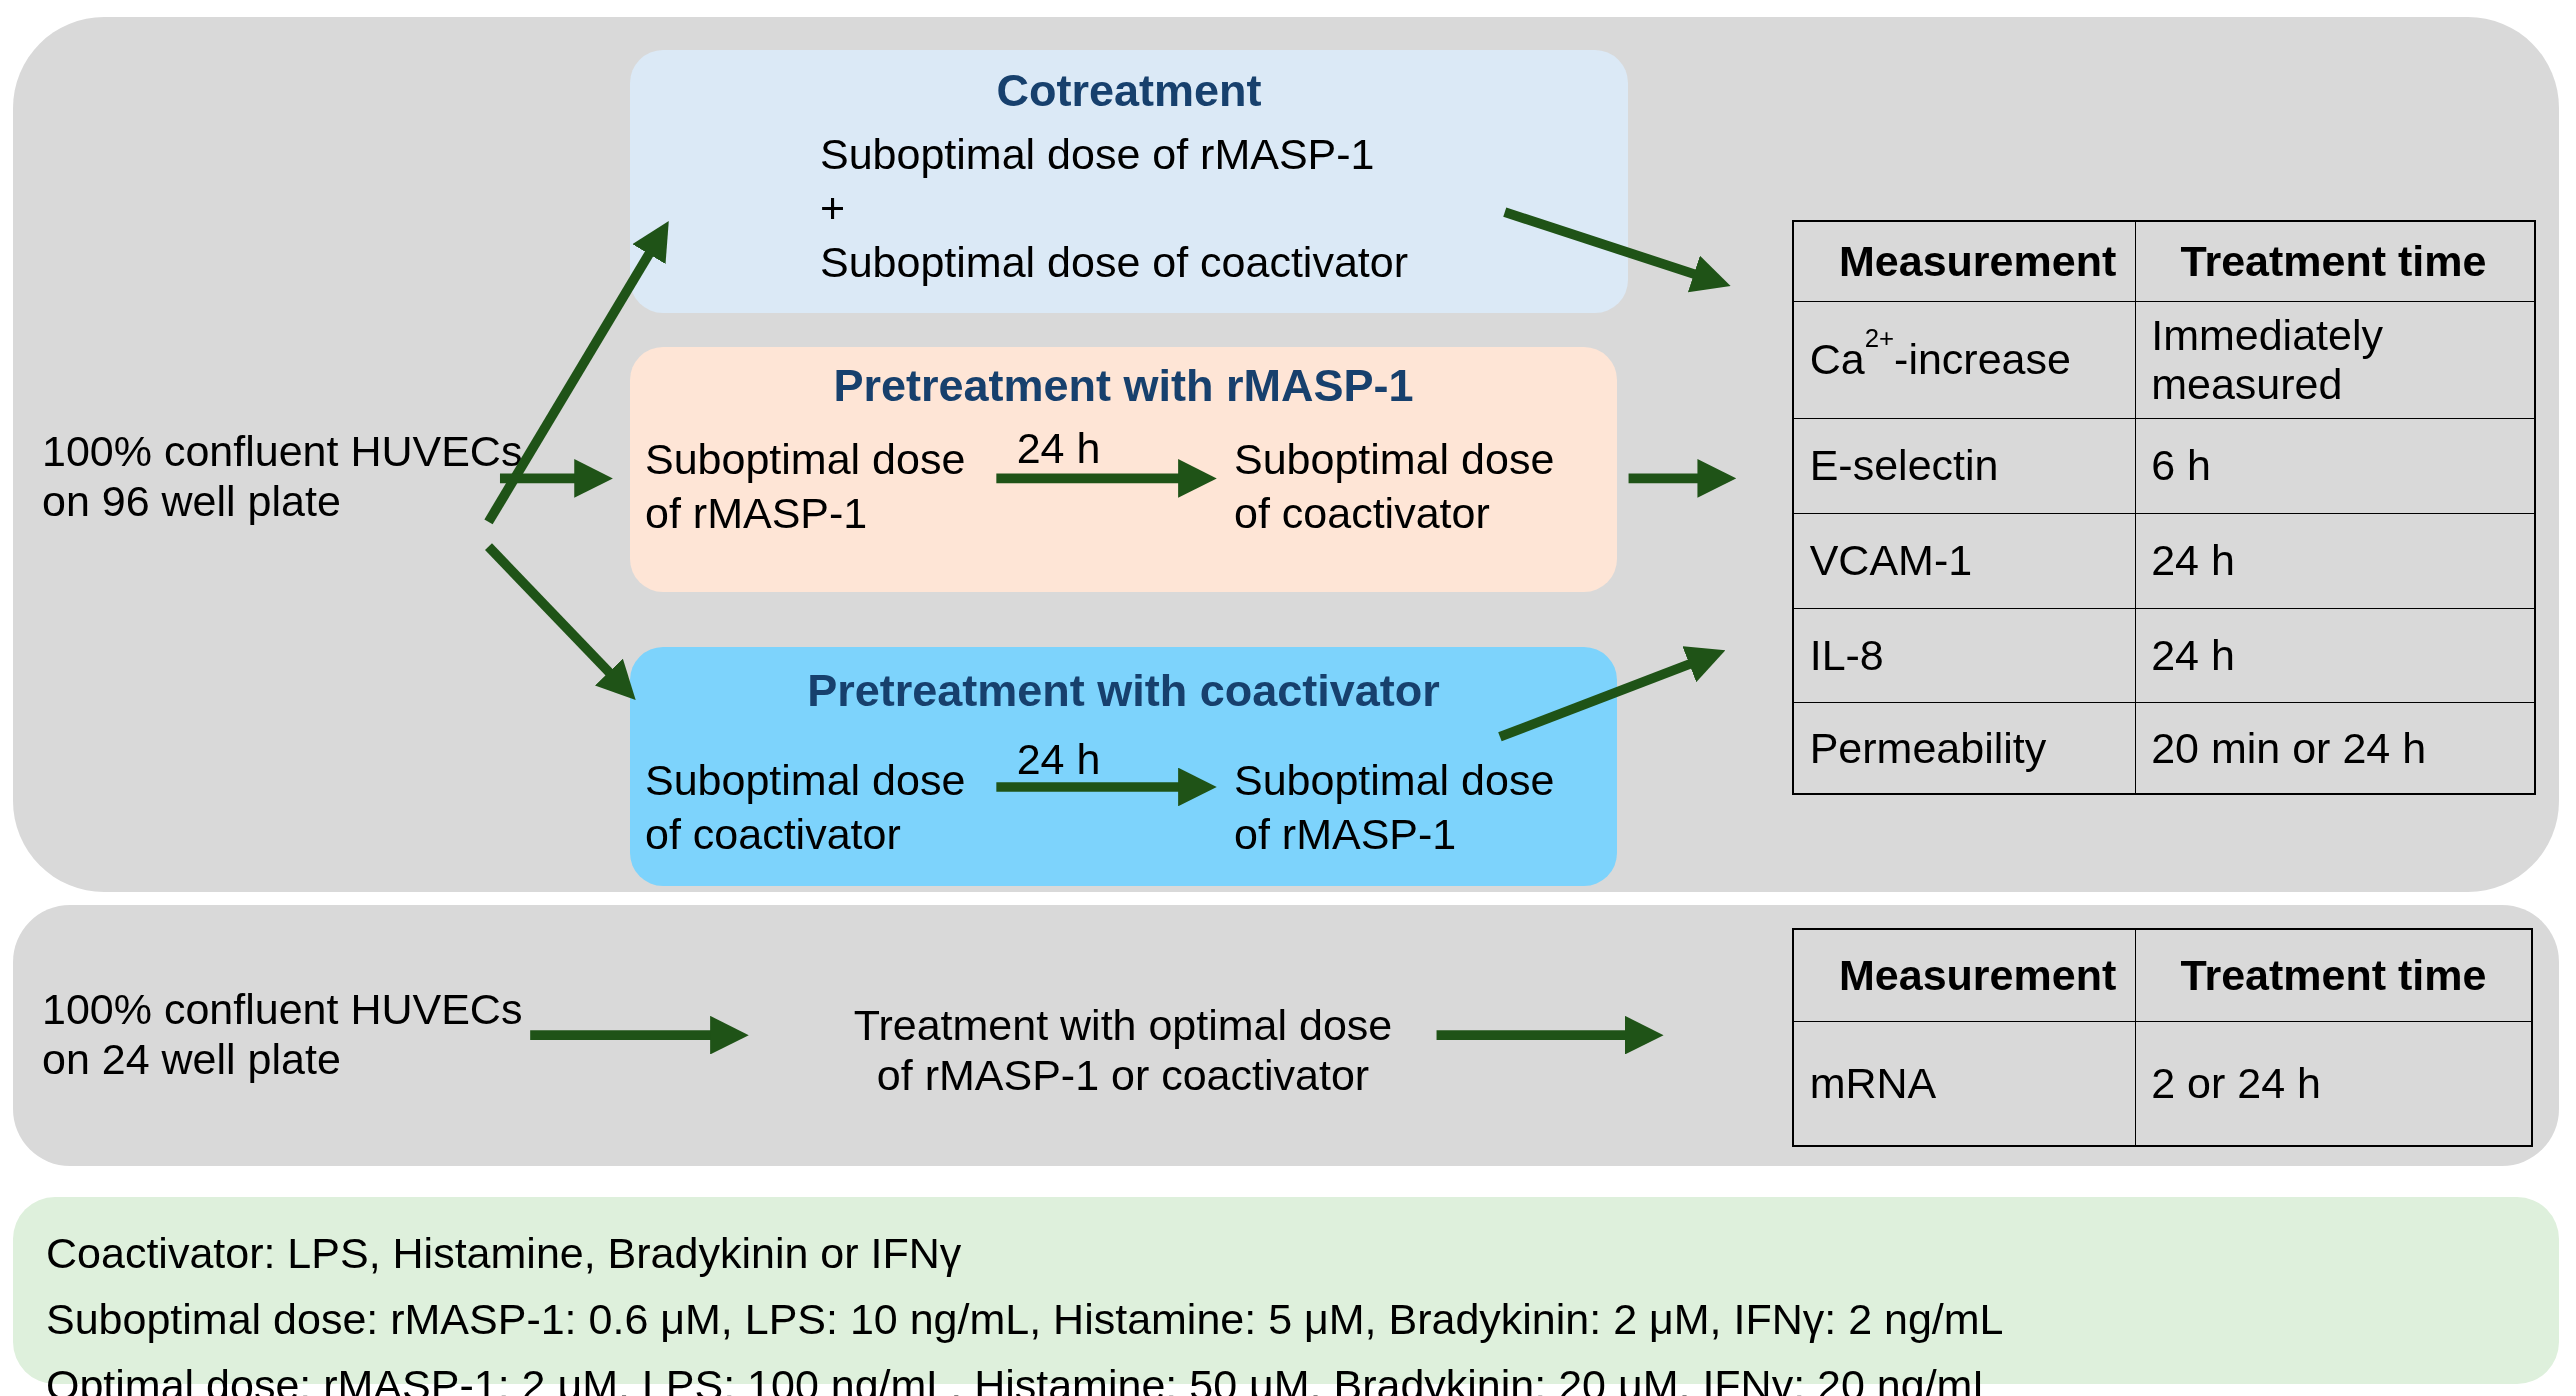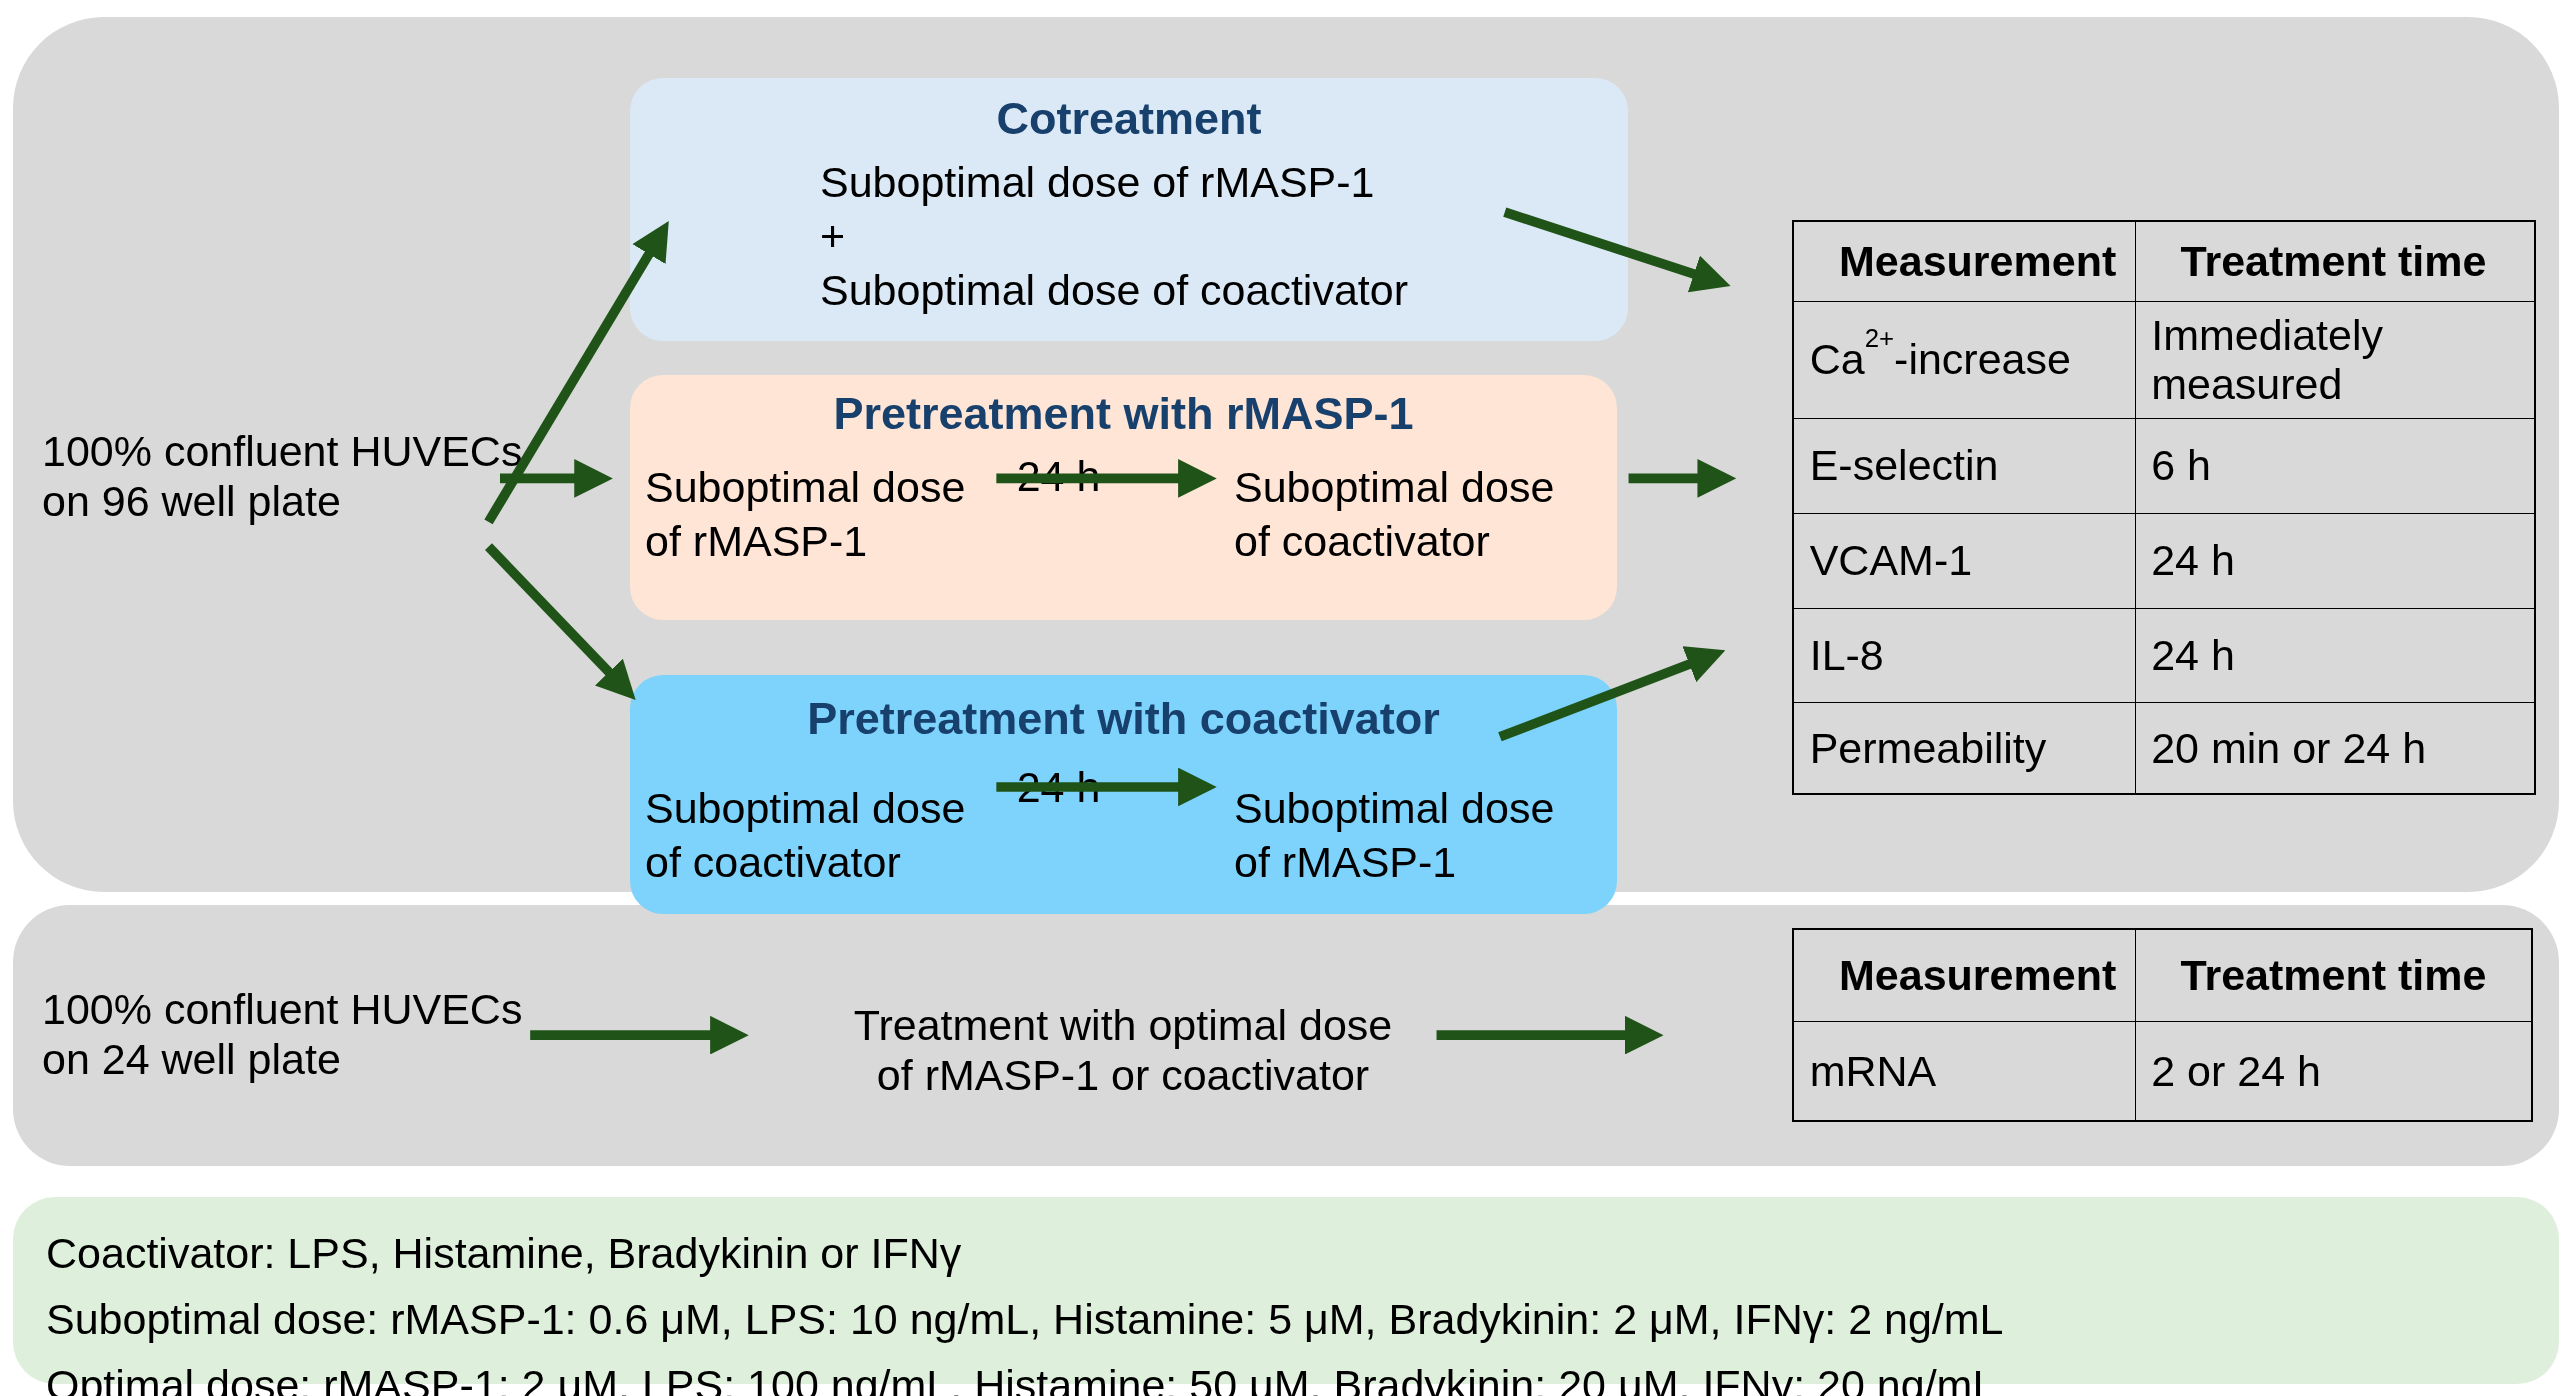--- a/index.html
+++ b/index.html
@@ -4,21 +4,21 @@
 <style>
   html,body{margin:0;padding:0;background:#ffffff;}
   .canvas{position:relative;width:2576px;height:1397px;background:#ffffff;
           font-family:"Liberation Sans","DejaVu Sans",sans-serif;color:#000;overflow:hidden;}
   .abs{position:absolute;}
   
   #panel1{left:13.3px;top:17px;width:2546px;height:875px;background:#d9d9d9;border-radius:91px;}
   #panel2{left:13.3px;top:905px;width:2546px;height:261px;background:#d9d9d9;border-radius:57px;}
   #footer{left:13.3px;top:1197px;width:2546px;height:187px;background:#def0dc;border-radius:42px;}
   
-  .tbox{position:absolute;border-radius:33px;margin-top:28px;}
+  .tbox{position:absolute;border-radius:33px;}
   #box-cotreatment{left:630px;top:50px;width:998px;height:263px;background:#dbe9f6;}
   #box-pre-rmasp{left:630px;top:347px;width:987px;height:245px;background:#fee5d6;}
   #box-pre-coact{left:630px;top:647px;width:987px;height:239px;background:#7dd3fc;}
   .box-title{position:absolute;left:0;width:100%;text-align:center;
              font-weight:bold;font-size:45px;color:#17406d;}
   .body-text{font-size:43px;line-height:54px;white-space:nowrap;}
   .two-line{position:absolute;}
   .arrow-label{position:absolute;text-align:center;font-size:43px;white-space:nowrap;}
   
   #cotreat-lines{position:absolute;left:190px;top:77px;}
@@ -36,21 +36,21 @@
   #t1 col.c1{width:342px;} #t1 col.c2{width:400px;}
   #t1 tr:nth-child(1){height:80px;}
   #t1 tr:nth-child(2){height:117px;}
   #t1 tr:nth-child(3){height:95px;}
   #t1 tr:nth-child(4){height:95px;}
   #t1 tr:nth-child(5){height:94px;}
   #t1 tr:nth-child(6){height:92px;}
   #t2{left:1792px;top:928px;width:739px;}
   #t2 col.c1{width:342px;} #t2 col.c2{width:397px;}
   #t2 tr:nth-child(1){height:92px;}
-  #t2 tr:nth-child(2){height:100px;}
+  #t2 tr:nth-child(2){height:125px;}
   sup.ion{font-size:60%;position:relative;top:-0.45em;}
   
   #footer-lines{position:absolute;left:46px;top:1220px;font-size:43px;line-height:66px;white-space:nowrap;}
   
   #arrows{position:absolute;left:0;top:0;width:2576px;height:1397px;z-index:10;pointer-events:none;}
   #arrows line{stroke:#1f5317;stroke-width:16px;}
 </style>
 </head>
 <body>
 

